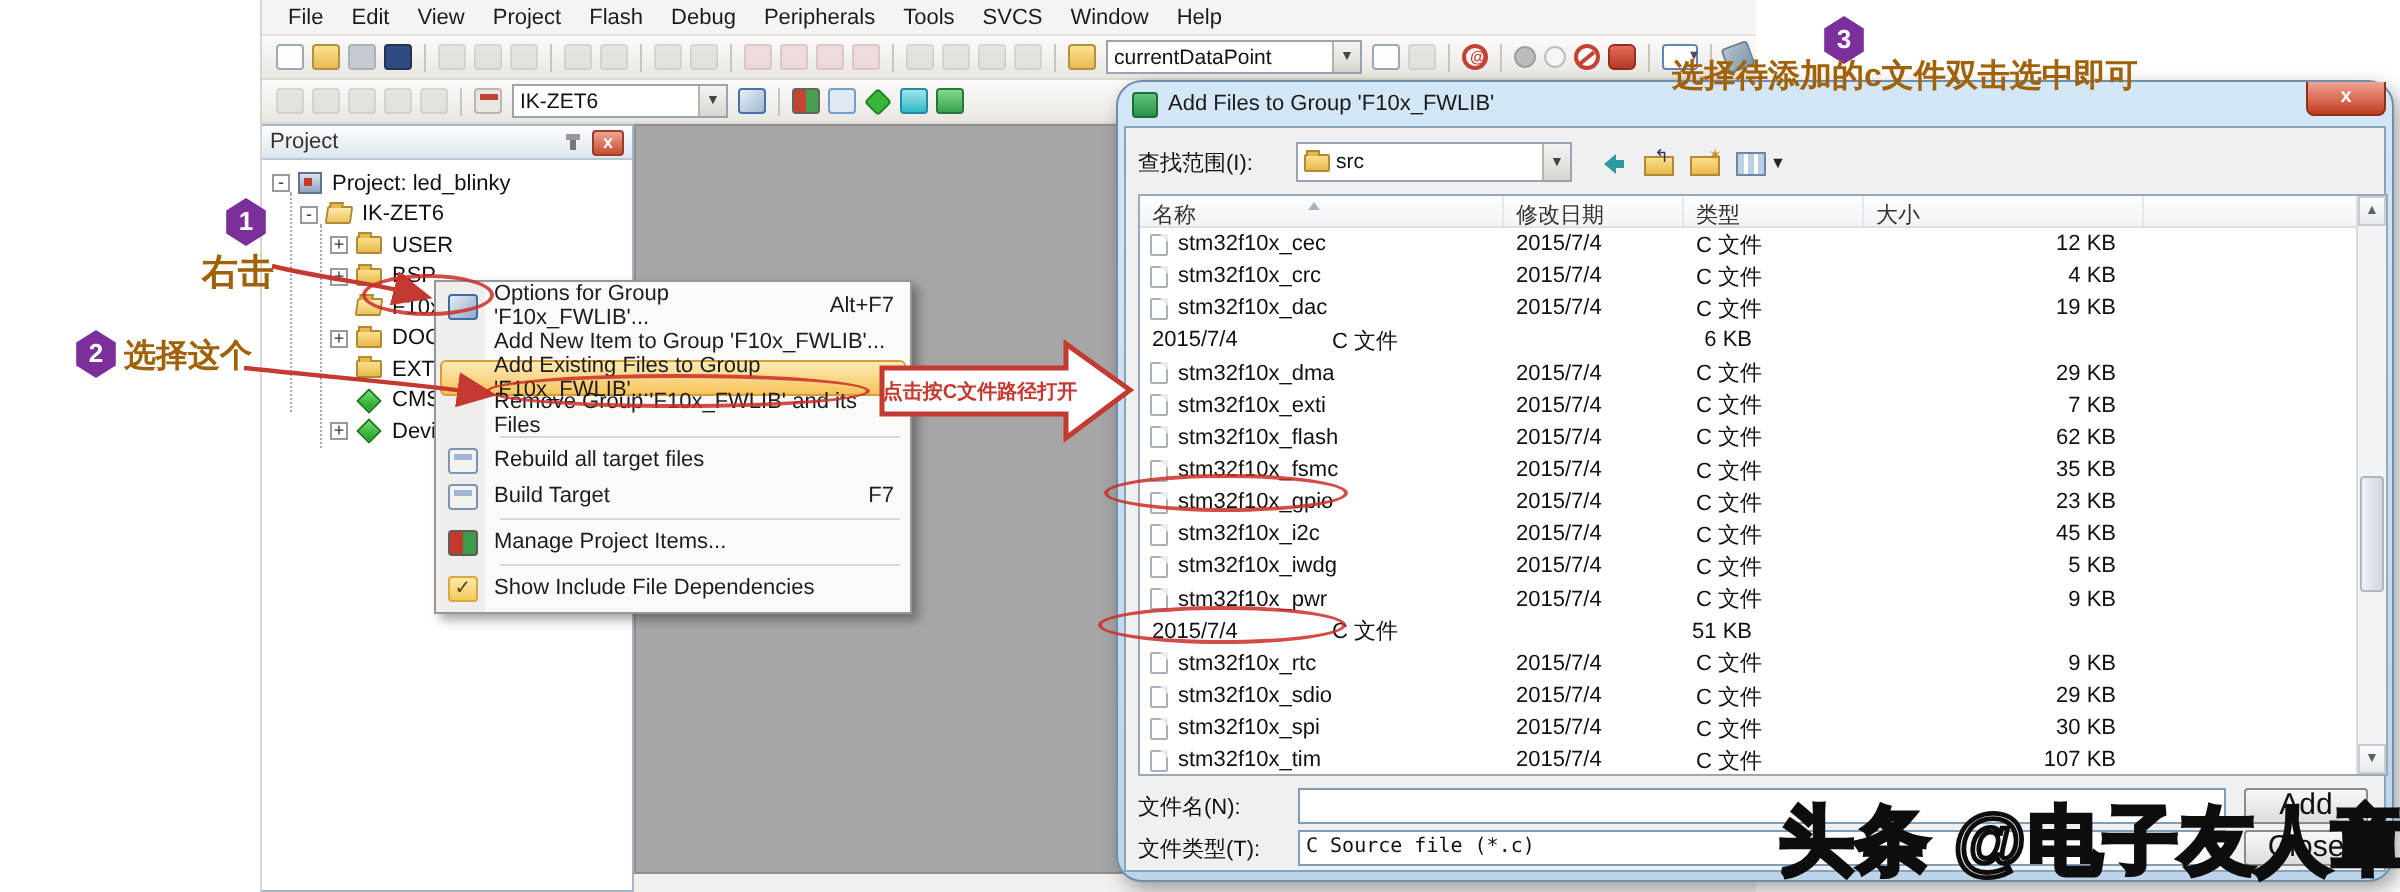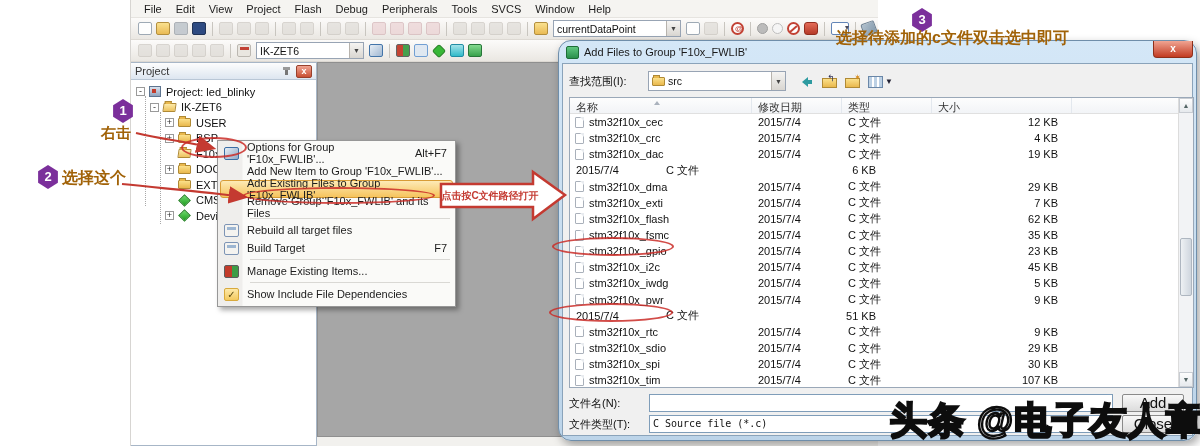--- a/index.html
+++ b/index.html
@@ -326,21 +326,21 @@
     </div>
 
     <div class="cm-item sep">
 
       <span class="cm-label"></span>
 
     </div>
 
     <div class="cm-item">
       <span class="cm-ico ti-manage"></span>
-      <span class="cm-label">Manage Existing Items...</span>
+      <span class="cm-label">Manage Project Items...</span>
       <span class="cm-short"></span>
     </div>
 
     <div class="cm-item sep">
 
       <span class="cm-label"></span>
 
     </div>
 
     <div class="cm-item">
@@ -576,20 +576,20 @@
   <path d="M122,184 C170,189 208,192 244,197" fill="none" stroke="#c43a31" stroke-width="2.2" marker-end="url(#ah)"></path>
   <polygon points="441,184 533,184 533,172 565,195 533,219 533,207 441,207" fill="#ffffff" stroke="#c43a31" stroke-width="2.5"></polygon>
 </svg>
 
 <div class="ellipse" style="left:181px;top:137px;width:66px;height:21px"></div>
 <div class="ellipse" style="left:243px;top:187px;width:192px;height:17px"></div>
 <div class="ellipse" style="left:552px;top:237px;width:122px;height:19px"></div>
 <div class="ellipse" style="left:549px;top:303px;width:124px;height:19px"></div>
 
 <div class="badge" style="left:112px;top:99px">1</div>
-<div class="ann-red" style="left:101px;top:124px;font-size:15px">右击</div>
+<div class="ann-red" style="left:101px;top:124px;font-size:18px">右击</div>
 <div class="badge" style="left:37px;top:165px">2</div>
 <div class="ann-red" style="left:62px;top:168px;font-size:16px">选择这个</div>
 <div class="badge" style="left:911px;top:8px">3</div>
 <div class="ann-red" style="left:836px;top:28px;font-size:16px">选择待添加的c文件双击选中即可</div>
 <div class="arrow-label">点击按C文件路径打开</div>
 
 <div class="watermark">头条 @电子友人章</div>
 
 </body></html>

